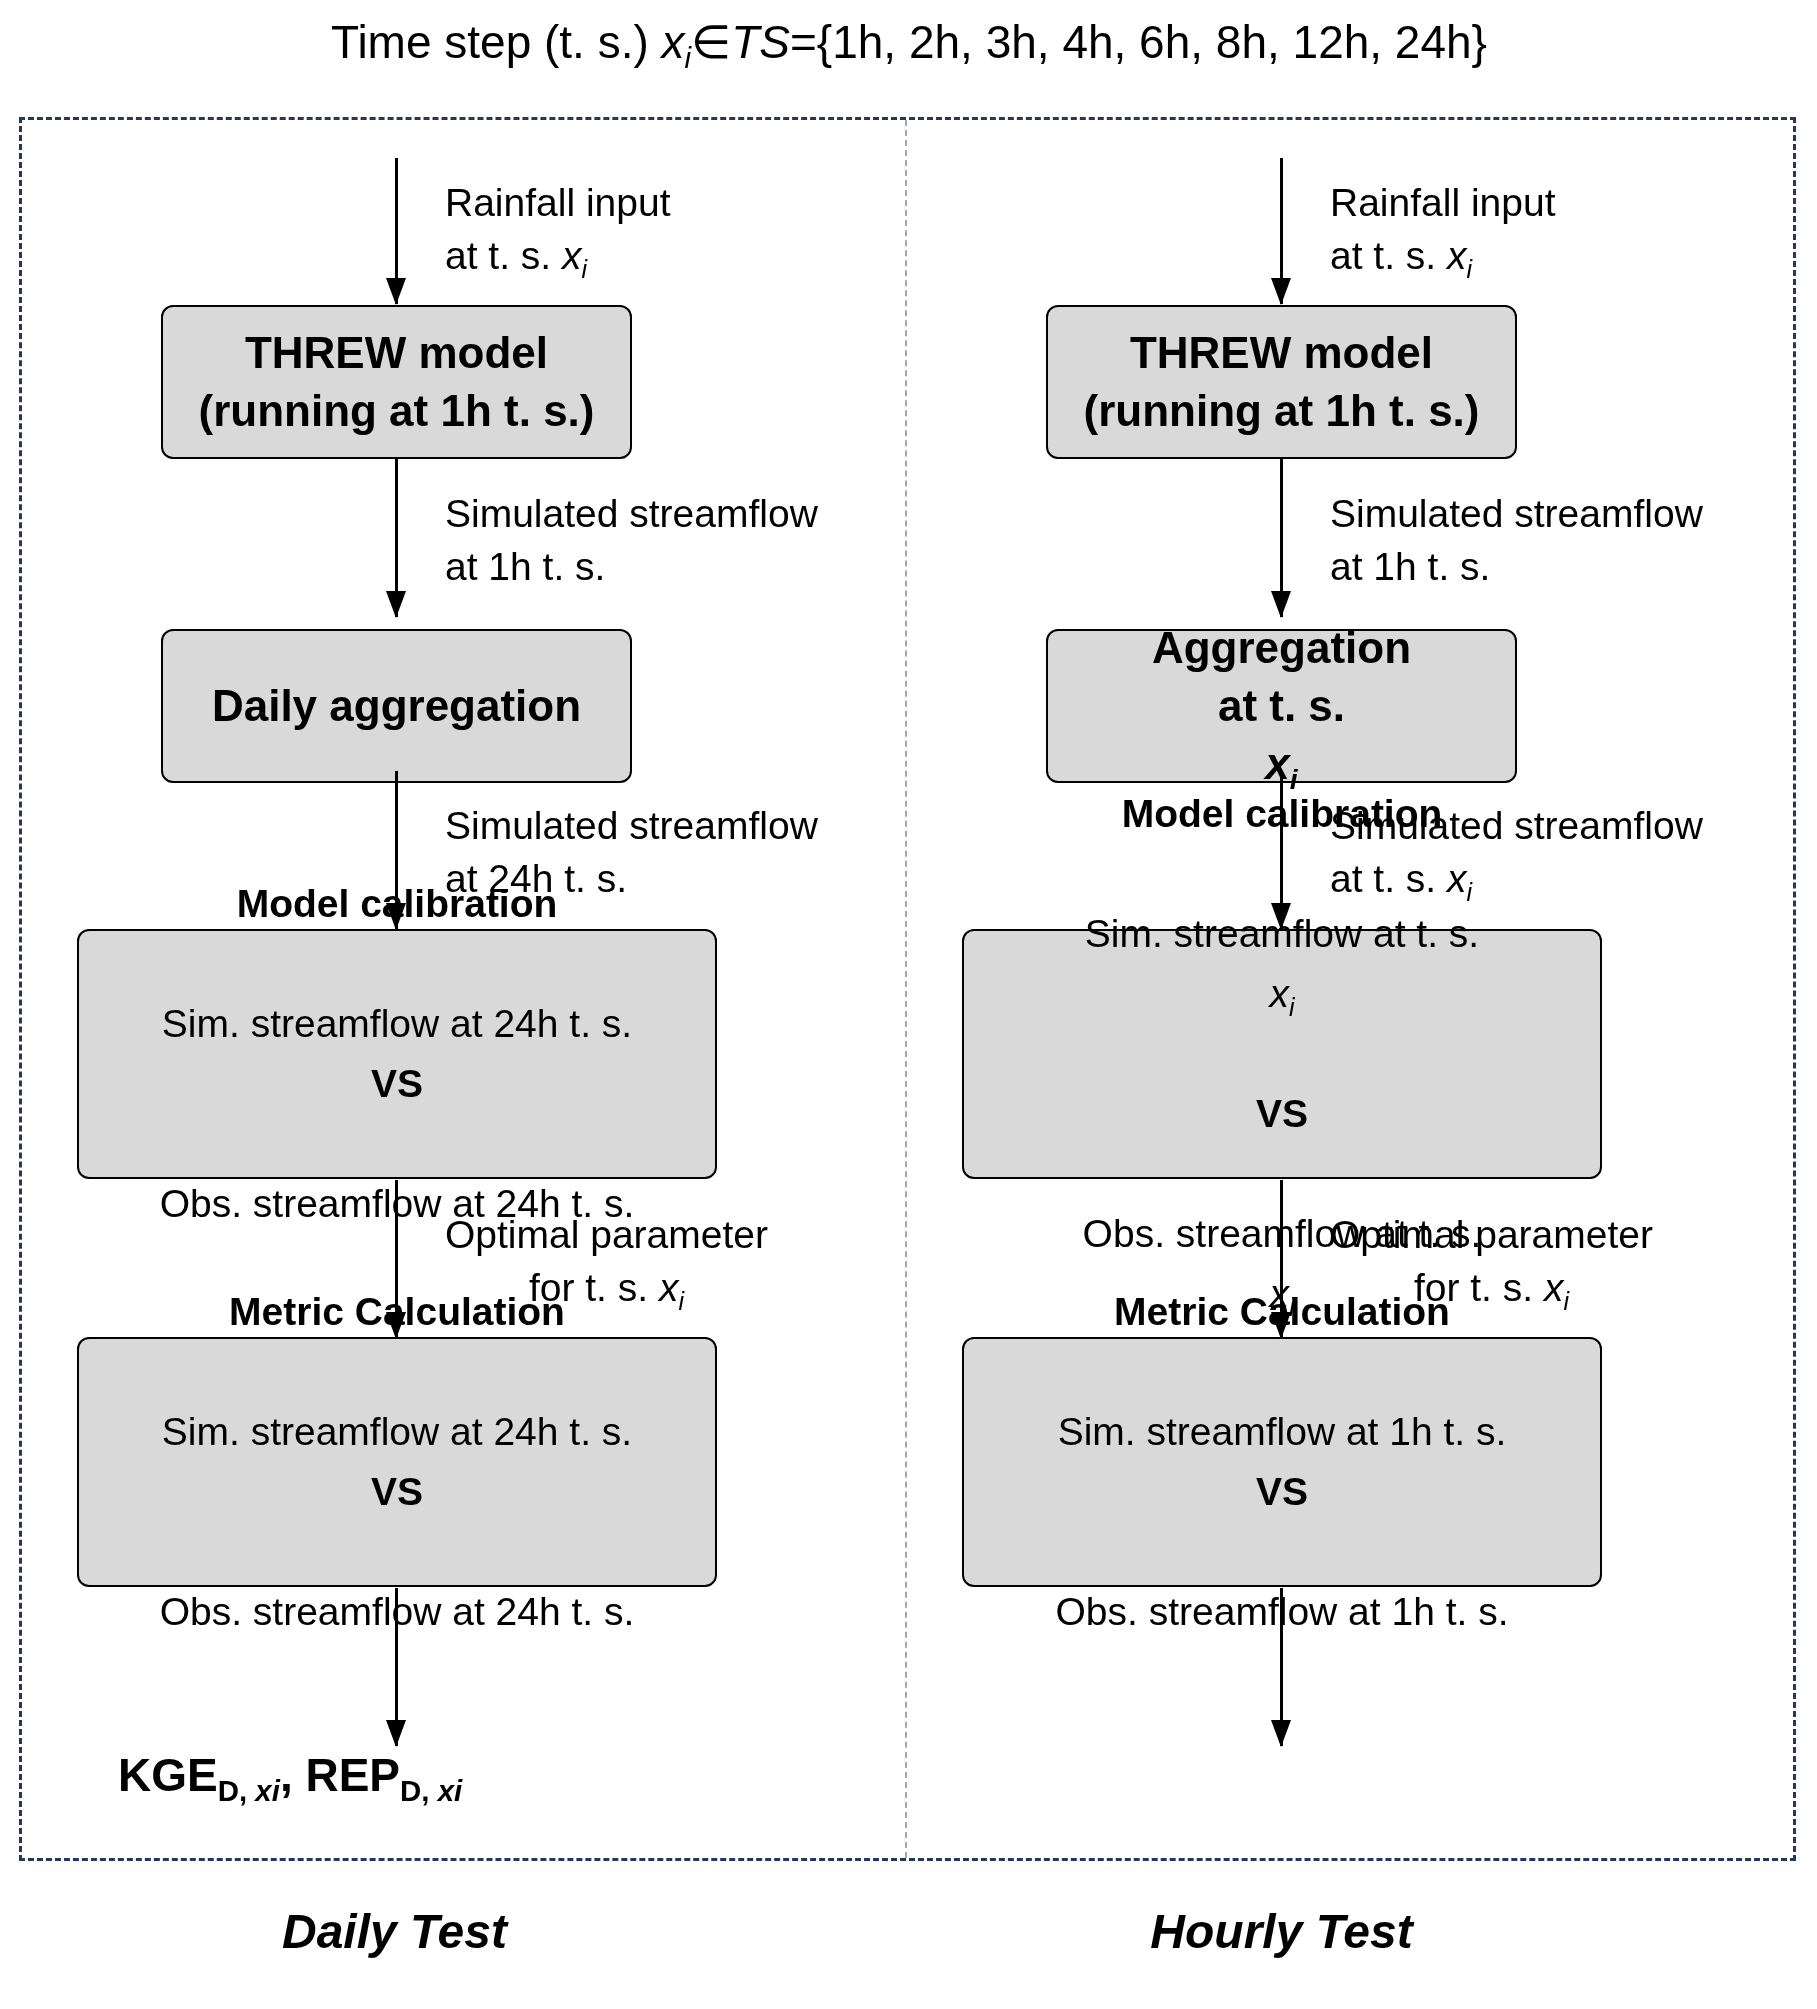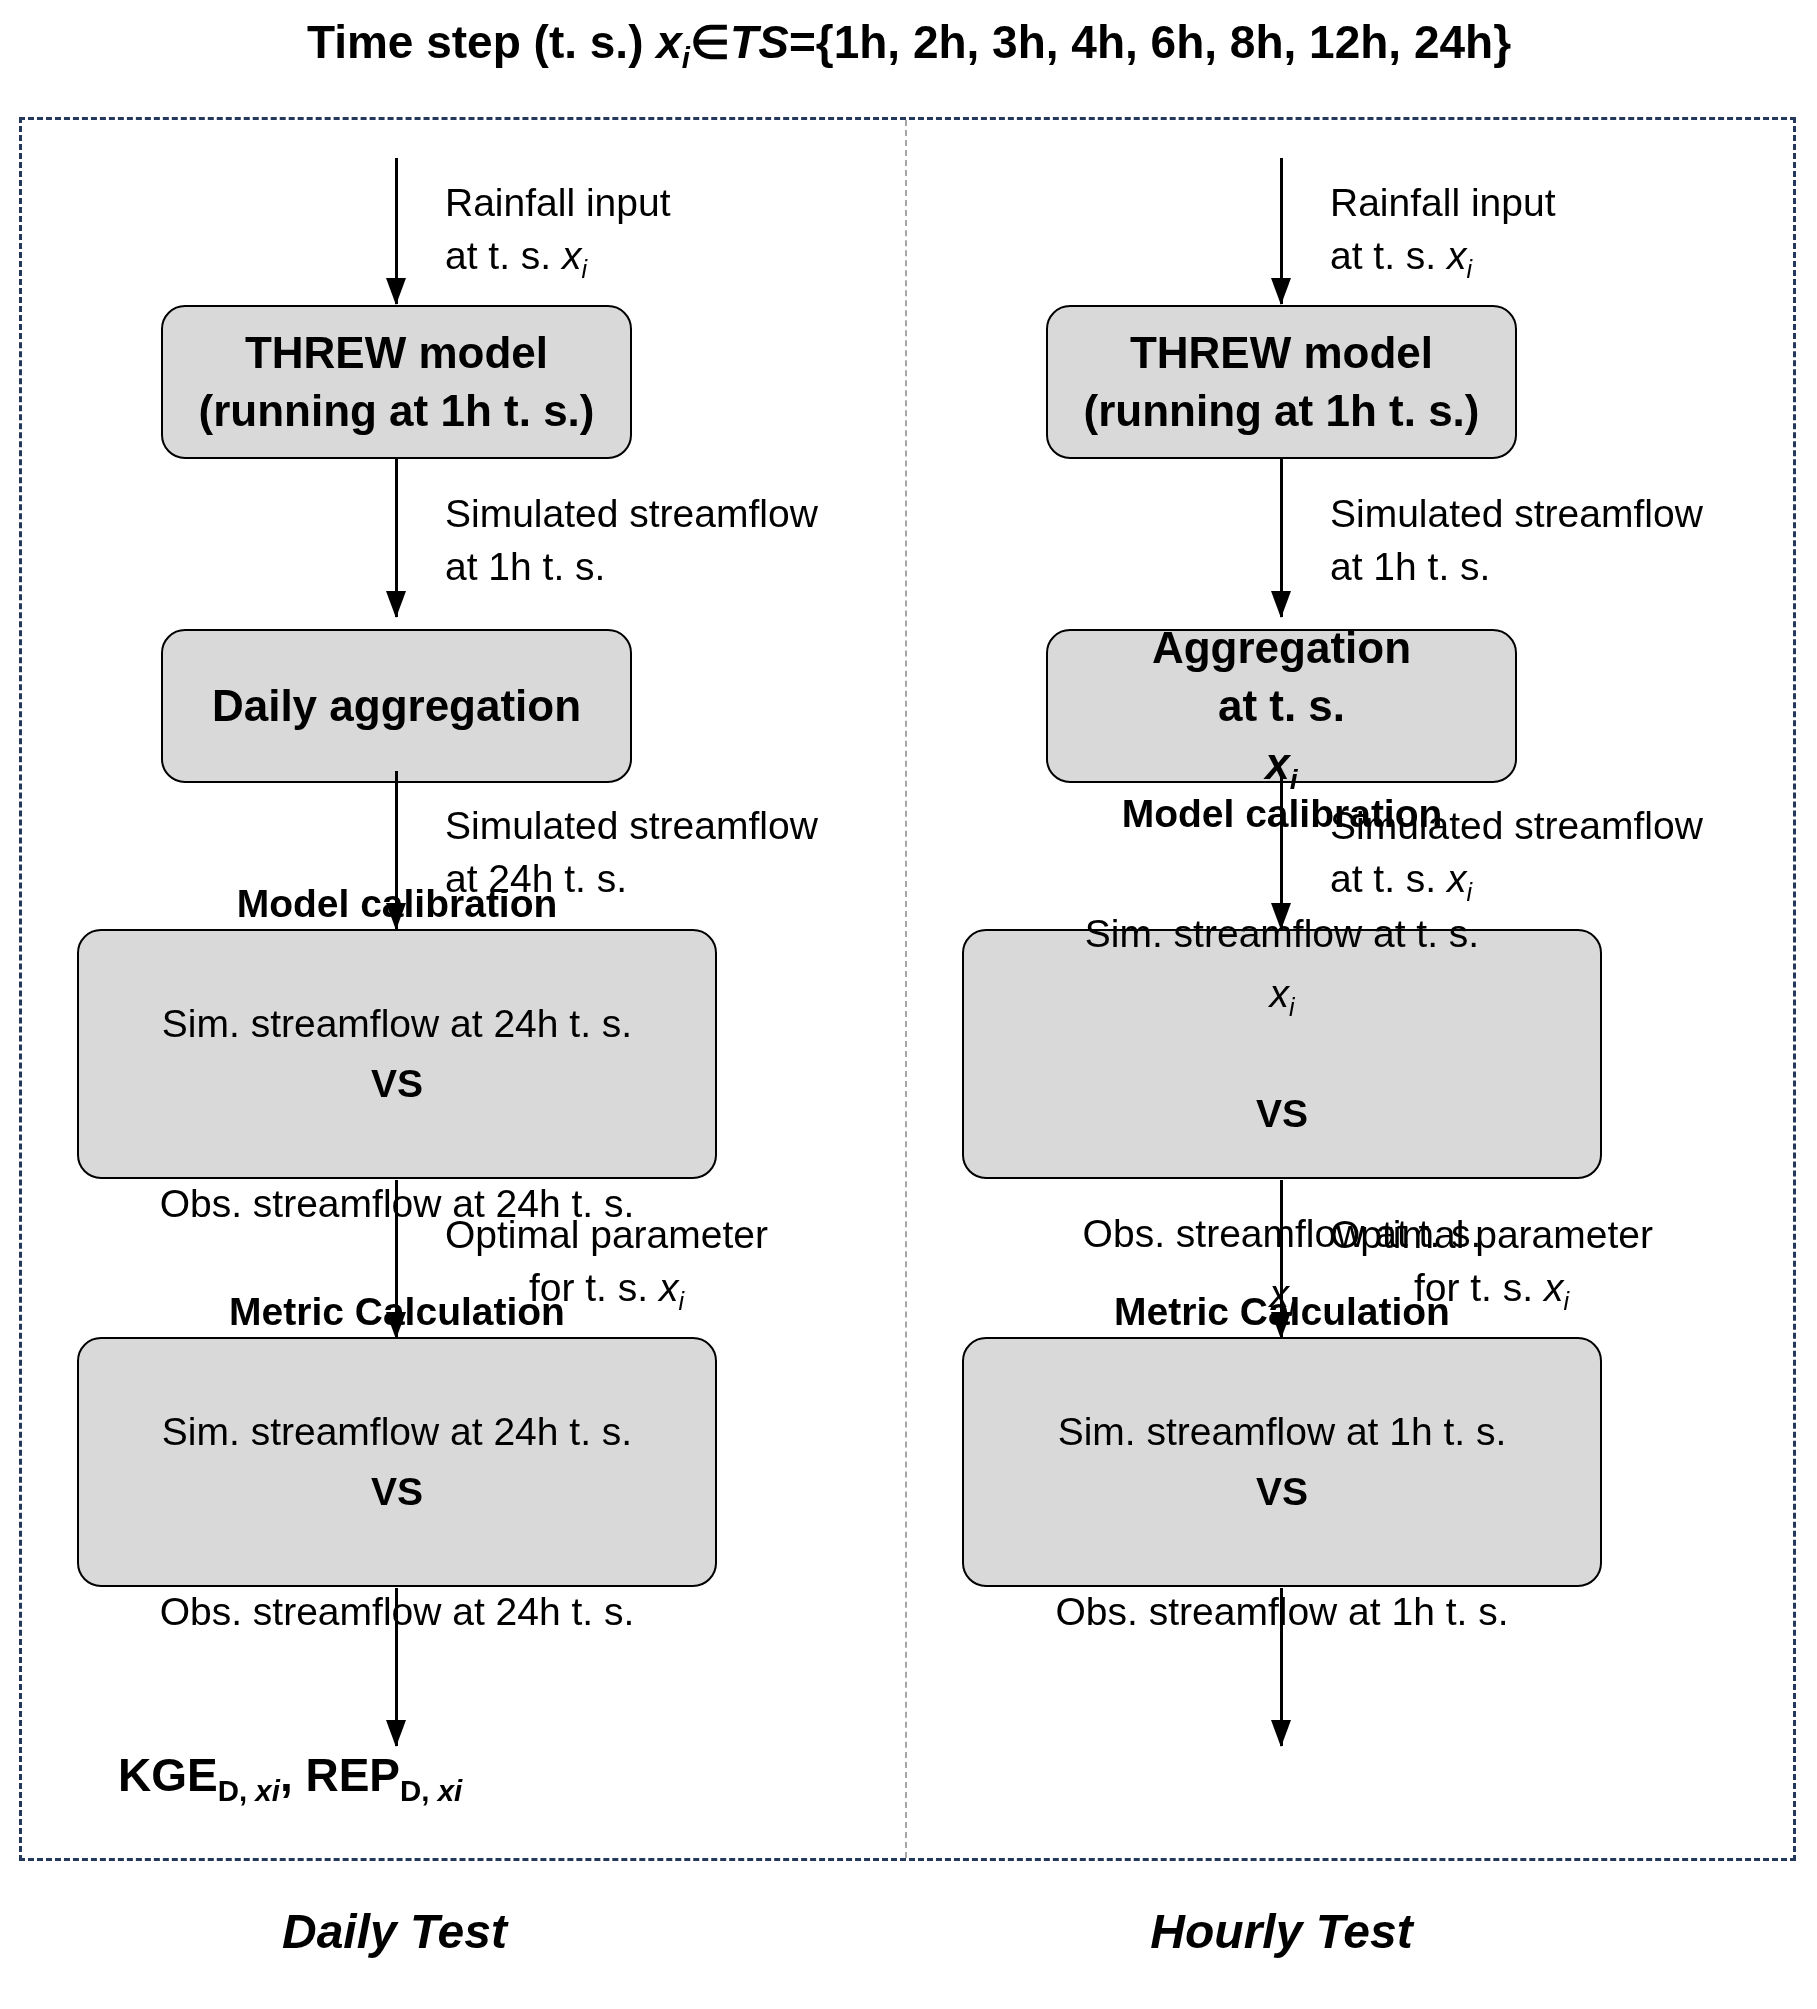--- a/index.html
+++ b/index.html
@@ -4,21 +4,21 @@
 <style>
   :root{
     --bg:#ffffff; --text:#000000; --box-fill:#d9d9d9; --box-border:#000000;
     --frame-border:#24385b; --divider:#a6a6a6;
   }
   *{margin:0;padding:0;box-sizing:border-box;}
   body{background:var(--bg);font-family:"Liberation Sans",sans-serif;color:var(--text);}
   .page{position:relative;width:1818px;height:2010px;background:var(--bg);overflow:hidden;}
 
   .title{position:absolute;top:15.4px;left:0;width:100%;text-align:center;
-         font-size:46px;font-weight:bold;letter-spacing:0;}
+         font-size:46px;font-weight:normal;letter-spacing:0;}
 
   .frame{position:absolute;left:19px;top:117px;width:1777px;height:1744px;
          border:3.8px dashed var(--frame-border);}
   .divider{position:absolute;left:883px;top:0;width:0;height:100%;
            border-left:2.9px dashed var(--divider);}
 
   .col{position:absolute;top:0;width:885px;height:100%;}
   .col-daily{left:0;}
   .col-hourly{left:885px;}
 
@@ -33,21 +33,21 @@
   .a4{top:1060px;height:158px;}
   .a5{top:1468px;height:158px;}
 
   .lbl{position:absolute;left:423px;font-size:39px;line-height:53px;white-space:nowrap;}
   .l1{top:56px;}
   .l2{top:367px;}
   .l3{top:679px;}
   .l4{top:1088px;text-align:center;}
 
   .box{position:absolute;background:var(--box-fill);
-       border:2.9px solid var(--box-border);border-radius:24px;
+       border:2.9px solid var(--box-border);border-radius:12px;
        display:flex;flex-direction:column;justify-content:center;
        text-align:center;}
   .box.small{left:139px;width:471px;height:154px;font-size:44px;
              font-weight:bold;line-height:58px;}
   .box.big{left:55px;width:640px;height:250px;font-size:39px;line-height:60px;}
   .b1{top:185px;}
   .b2{top:509px;}
   .b3{top:809px;}
   .b4{top:1217px;justify-content:center;}
 

